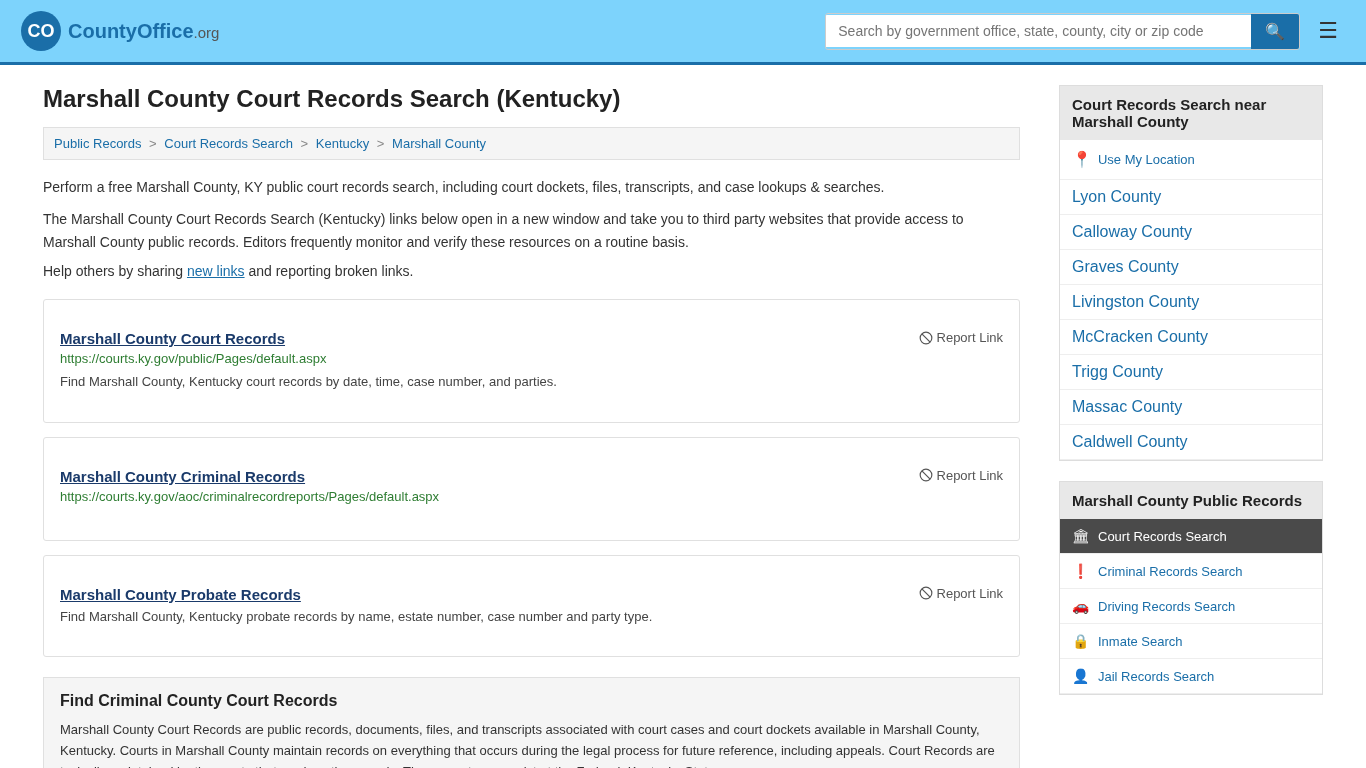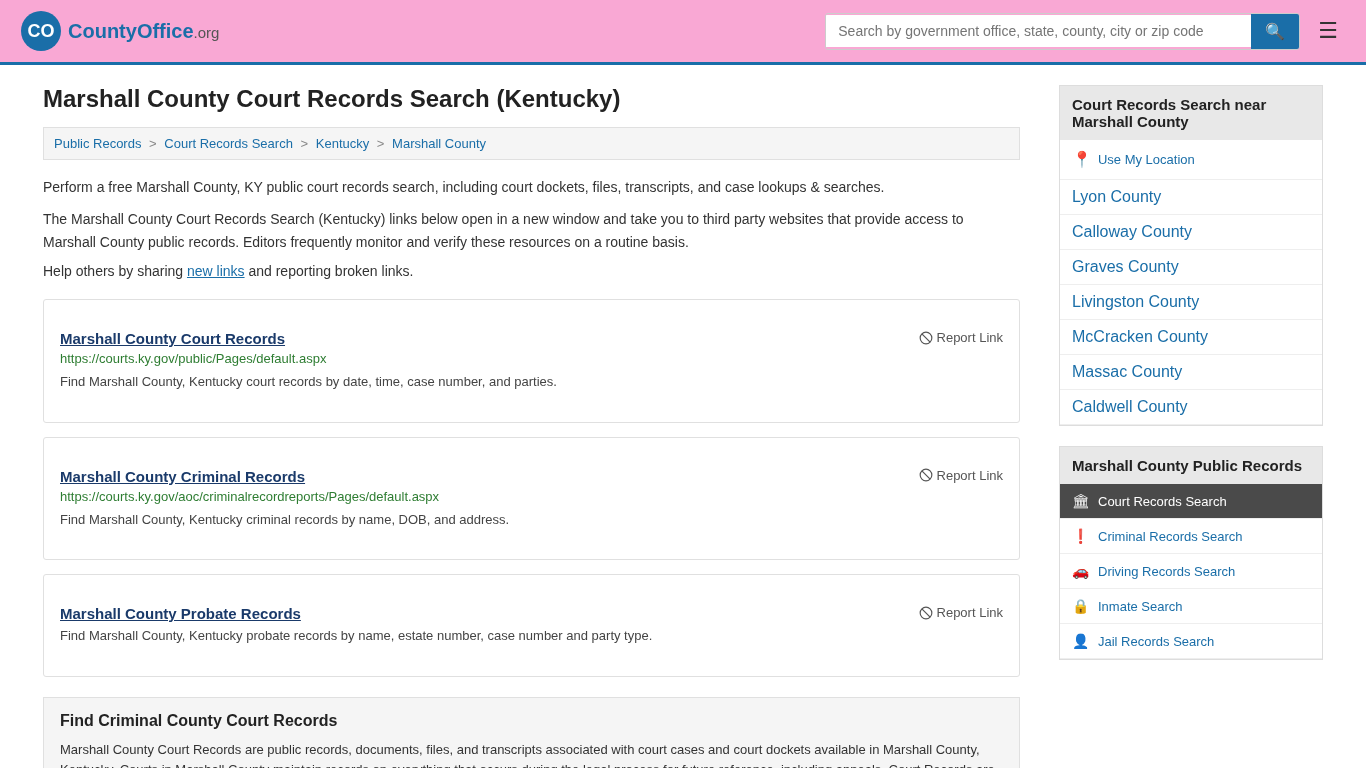--- a/index.html
+++ b/index.html
@@ -1,20 +1,20 @@
 <!DOCTYPE html>
 <html><head>
   <meta charset="utf-8">
   <style>
     * { box-sizing: border-box; margin: 0; padding: 0; }
     body { font-family: Arial, sans-serif; font-size: 14px; color: #333; background: #fff; }
 
     
     #header {
-      background: #f9a8d4;
+      background: #7dd3fc;
       border-bottom: 3px solid #1a6ea8;
       padding: 10px 20px;
       display: flex;
       align-items: center;
       justify-content: space-between;
     }
     #logo-area {
       display: flex;
       align-items: center;
       gap: 6px;
@@ -286,21 +286,20 @@
         <span class="record-title">Marshall County Criminal Records</span>
         <span class="report-link">
           <svg width="14" height="14" viewBox="0 0 24 24" fill="none" stroke="currentColor" stroke-width="2">
               <circle cx="12" cy="12" r="10"></circle>
               <line x1="4.93" y1="4.93" x2="19.07" y2="19.07"></line>
             </svg>
           <span>Report Link</span>
         </span>
       </div>
       <div class="record-url">https://courts.ky.gov/aoc/criminalrecordreports/Pages/default.aspx</div>
-      <div class="record-desc">Find Marshall County, Kentucky criminal records by name, DOB, and address.</div>
     </div>
 
     <div class="record-card">
       <div class="record-card-header">
         <span class="record-title">Marshall County Probate Records</span>
         <span class="report-link">
           <svg width="14" height="14" viewBox="0 0 24 24" fill="none" stroke="currentColor" stroke-width="2">
               <circle cx="12" cy="12" r="10"></circle>
               <line x1="4.93" y1="4.93" x2="19.07" y2="19.07"></line>
             </svg>
@@ -324,20 +323,21 @@
       <div class="sidebar-use-location">
         <span class="location-dot">📍</span>
         <span>Use My Location</span>
       </div>
 
       <div class="sidebar-item"><a href="#">Lyon County</a></div>
       <div class="sidebar-item"><a href="#">Calloway County</a></div>
       <div class="sidebar-item"><a href="#">Graves County</a></div>
       <div class="sidebar-item"><a href="#">Livingston County</a></div>
       <div class="sidebar-item"><a href="#">McCracken County</a></div>
+      <div class="sidebar-item"><a href="#">Trigg County</a></div>
       <div class="sidebar-item"><a href="#">Massac County</a></div>
       <div class="sidebar-item"><a href="#">Caldwell County</a></div>
     </div>
 
     <div class="sidebar-section sidebar-box">
       <div class="sidebar-section-header">Marshall County Public Records</div>
 
       <a class="sidebar-nav-item active" href="#">
         <span class="nav-icon">🏛</span>
         <span>Court Records Search</span>

